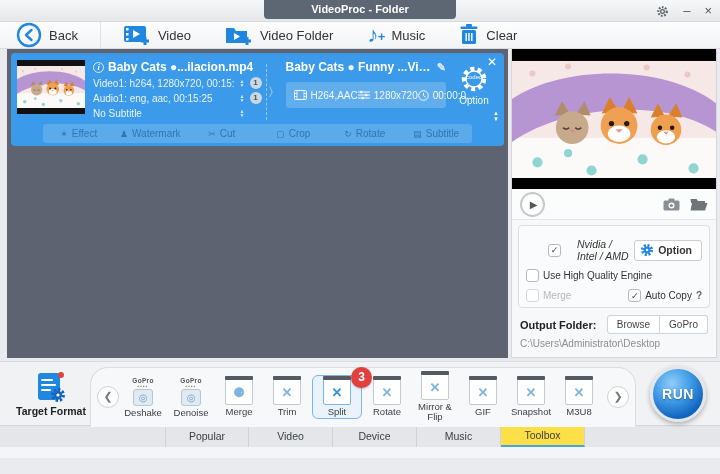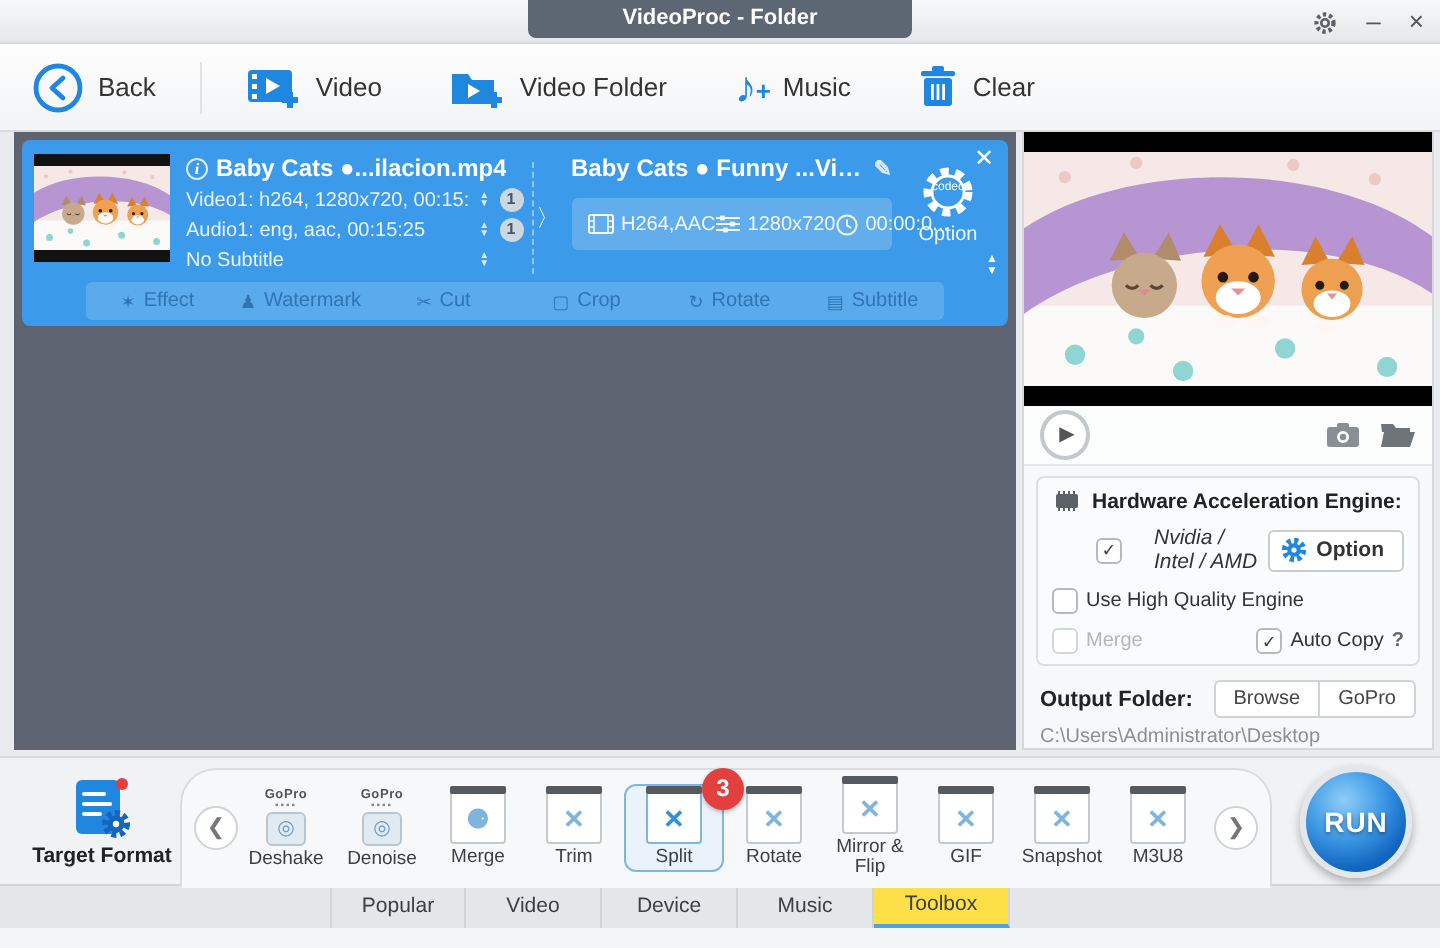--- a/index.html
+++ b/index.html
@@ -8,21 +8,21 @@
 
   
   .titlebar { height:22px; background:linear-gradient(#f7f8f9,#e5e7ea); position:relative; border-bottom:1px solid #d7d9dc; }
   .title-tab { position:absolute; left:50%; transform:translateX(-50%); top:0; width:192px; height:19px;
     background:#5d6773; color:#fff; font-weight:bold; font-size:11px; text-align:center; line-height:19px;
     border-radius:0 0 4px 4px; }
   .win-controls { position:absolute; right:8px; top:0; height:22px; display:flex; align-items:center; gap:14px; color:#555; }
   .win-btn { font-size:13px; line-height:22px; cursor:default; }
 
   
-  .toolbar { height:44px; background:linear-gradient(#fdfdfd,#f3f4f6); border-bottom:1px solid #d9dbde;
+  .toolbar { height:27px; background:linear-gradient(#fdfdfd,#f3f4f6); border-bottom:1px solid #d9dbde;
     display:flex; align-items:center; padding-left:16px; }
   .tb-btn { display:flex; align-items:center; gap:7px; margin-right:34px; cursor:pointer; }
   .tb-btn .lbl { font-size:13px; color:#333; }
   .tb-sep { width:1px; height:26px; background:#e0e2e5; margin:0 22px 0 -12px; }
   .icon-svg { display:block; }
 
   
   .main { height:312px; display:flex; gap:3px; padding:0 3px 3px 7px; background:#e9ebee; }
   .workspace { flex:1; background:#5d6370; position:relative; min-width:0; }
 
@@ -110,21 +110,21 @@
     color:#fff; font-weight:bold; font-size:12px; line-height:21px; text-align:center; box-shadow:0 1px 2px rgba(0,0,0,.25); }
   .run-wrap { margin-left:auto; margin-right:8px; }
   .run-btn { width:56px; height:56px; border-radius:50%; cursor:pointer;
     background:radial-gradient(circle at 38% 28%, #8ecdf7, #3f9ae6 40%, #1266c0 72%, #0a4fa3);
     border:3px solid #e3e7ec; box-shadow:0 2px 5px rgba(0,0,0,.3);
     color:#fff; font-weight:bold; font-size:14px; display:flex; align-items:center; justify-content:center; letter-spacing:.5px;
     text-shadow:0 1px 2px rgba(0,0,0,.4); }
 
   
   .tabsbar { height:22px; background:#e4e6e9; border-top:1px solid #d2d4d8; display:flex; padding-left:165px; }
-  .tab { width:68px; text-align:center; line-height:21px; font-size:10.5px; color:#3c4045; border-right:1px solid #d0d3d6; cursor:pointer; }
+  .tab { width:84px; text-align:center; line-height:21px; font-size:10.5px; color:#3c4045; border-right:1px solid #d0d3d6; cursor:pointer; }
   .tab:first-child { border-left:1px solid #d0d3d6; }
   .tab.active { background:#fde047; border-bottom:2px solid #4aa3e8; line-height:19px; }
   .bottom-strip { height:11px; background:#f4f5f6; }
 </style>
 </head>
 <body>
 
 <div class="titlebar">
   <div class="title-tab">VideoProc - Folder</div>
   <div class="win-controls">
@@ -429,29 +429,20 @@
       </span>
       <span class="fold-ic">
         <svg class="icon-svg" width="18" height="13" viewBox="0 0 18 13">
             <path d="M0.5 1 h6 l1.5 2 h7 v2 h-14 Z" fill="#6f7479"></path>
             <path d="M2 5 h15.5 l-2.5 7.5 h-14.5 Z" fill="#6f7479"></path>
           </svg>
       </span>
     </div>
 
     <div class="hw-box">
-      <div class="hw-title">
-        <span>
-          <svg class="icon-svg" width="15" height="12" viewBox="0 0 15 12">
-              <rect x="2" y="2" width="11" height="7" rx="1" fill="#5c6167"></rect>
-              <path d="M3.5 0.5 v1.5 M6 0.5 v1.5 M8.5 0.5 v1.5 M11 0.5 v1.5 M3.5 9 v1.5 M6 9 v1.5 M8.5 9 v1.5 M11 9 v1.5" stroke="#5c6167" stroke-width="1"></path>
-            </svg>
-        </span>
-        <span>Hardware Acceleration Engine:</span>
-      </div>
       <div class="hw-row1">
         <span style="margin-left:22px;"></span>
         <span class="cb checked"></span>
         <span class="cblbl">Nvidia / Intel / AMD</span>
         <span class="opt-btn">
           <svg class="icon-svg" width="14" height="14" viewBox="0 0 14 14">
               <circle cx="7" cy="7" r="4.6" fill="none" stroke="#1f87e0" stroke-width="3" stroke-dasharray="2 1.6"></circle>
               <circle cx="7" cy="7" r="3.4" fill="#1f87e0"></circle>
               <circle cx="7" cy="7" r="1.3" fill="#fff"></circle>
             </svg>

